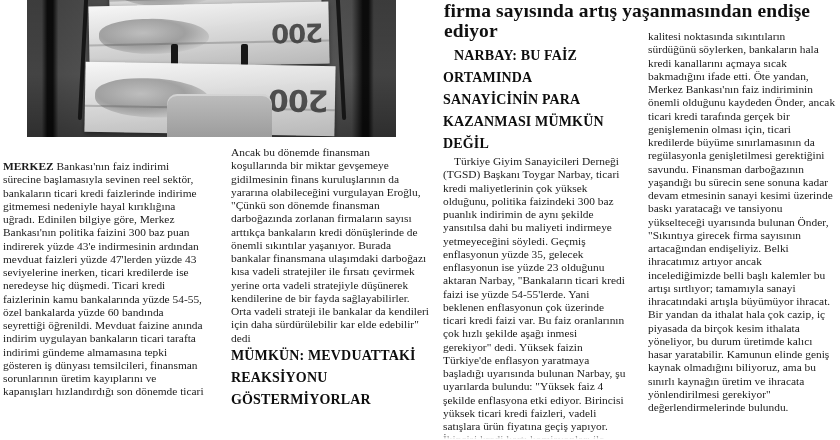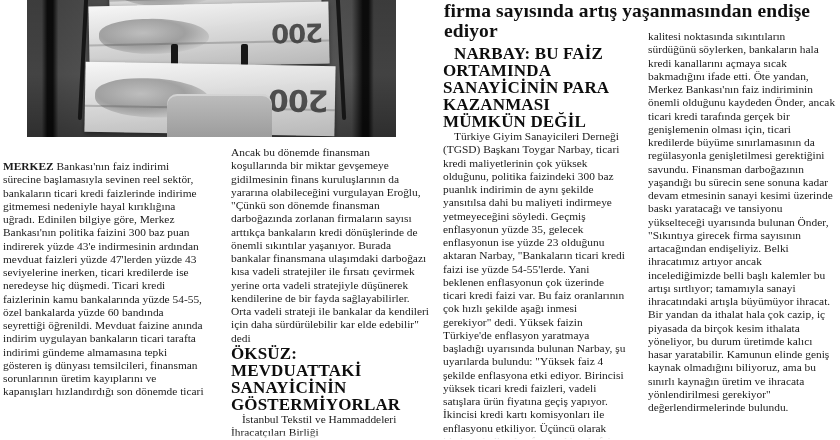--- a/index.html
+++ b/index.html
@@ -76,21 +76,21 @@
   .col{position:absolute;font-size:11.4px;line-height:13.25px;text-align:left;}
   .col p{margin:0;}
   .col1{left:3px;top:160px;width:205px;}
   .col2{left:231px;top:146px;width:198px;}
   .col3{left:443px;top:45px;width:185px;}
   .col4{left:648px;top:30px;width:188px;}
 
   .lead{font-weight:700;}
 
   .subhead{
-    font-weight:700;font-size:17px;line-height:17px;
+    font-weight:700;font-size:14px;line-height:22px;
     letter-spacing:.15px;color:#0d0d0d;
     margin:0;
   }
   .indent{text-indent:11px;}
   .fade-bottom{
     position:absolute;left:0;right:0;bottom:0;height:6px;
     background:linear-gradient(180deg,rgba(255,255,255,0),#ffffff 85%);
     pointer-events:none;
   }
 </style>
@@ -129,22 +129,21 @@
   </div>
 
   <div class="headline">halinde yılsonuna doğru sıkıntıya girecek firma sayısında artış yaşanmasından endişe ediyor</div>
 
   <div class="col col1">
     <p><span class="lead">MERKEZ</span><span> Bankası'nın faiz indirimi sürecine başlamasıyla sevinen reel sektör, bankaların ticari kredi faizlerinde indirime gitmemesi nedeniyle hayal kırıklığına uğradı. Edinilen bilgiye göre, Merkez Bankası'nın politika faizini 300 baz puan indirerek yüzde 43'e indirmesinin ardından mevduat faizleri yüzde 47'lerden yüzde 43 seviyelerine inerken, ticari kredilerde ise neredeyse hiç düşmedi. Ticari kredi faizlerinin kamu bankalarında yüzde 54-55, özel bankalarda yüzde 60 bandında seyrettiği öğrenildi. Mevduat faizine anında indirim uygulayan bankaların ticari tarafta indirimi gündeme almamasına tepki gösteren iş dünyası temsilcileri, finansman sorunlarının üretim kayıplarını ve kapanışları hızlandırdığı son dönemde ticari</span></p>
   </div>
 
   <div class="col col2">
     <p>Ancak bu dönemde finansman koşullarında bir miktar gevşemeye gidilmesinin finans kuruluşlarının da yararına olabileceğini vurgulayan Eroğlu, "Çünkü son dönemde finansman darboğazında zorlanan firmaların sayısı arttıkça bankaların kredi dönüşlerinde de önemli sıkıntılar yaşanıyor. Burada bankalar finansmana ulaşımdaki darboğazı kısa vadeli stratejiler ile fırsatı çevirmek yerine orta vadeli stratejiyle düşünerek kendilerine de bir fayda sağlayabilirler. Orta vadeli strateji ile bankalar da kendileri için daha sürdürülebilir kar elde edebilir" dedi</p>
-    <p class="subhead">ÖKSÜZ: MEVDUATTAKİ SANAYİCİNİN GÖSTERMİYORLAR</p>
-    <p class="indent">İstanbul Tekstil ve Hammaddeleri İhracatçıları Birliği</p>
+    <p class="subhead">MÜMKÜN: MEVDUATTAKİ REAKSİYONU GÖSTERMİYORLAR</p>
   </div>
 
   <div class="col col3">
     <p class="subhead indent">NARBAY: BU FAİZ ORTAMINDA SANAYİCİNİN PARA KAZANMASI MÜMKÜN DEĞİL</p>
     <p class="indent">Türkiye Giyim Sanayicileri Derneği (TGSD) Başkanı Toygar Narbay, ticari kredi maliyetlerinin çok yüksek olduğunu, politika faizindeki 300 baz puanlık indirimin de aynı şekilde yansıtılsa dahi bu maliyeti indirmeye yetmeyeceğini söyledi. Geçmiş enflasyonun yüzde 35, gelecek enflasyonun ise yüzde 23 olduğunu aktaran Narbay, "Bankaların ticari kredi faizi ise yüzde 54-55'lerde. Yani beklenen enflasyonun çok üzerinde ticari kredi faizi var. Bu faiz oranlarının çok hızlı şekilde aşağı inmesi gerekiyor" dedi. Yüksek faizin Türkiye'de enflasyon yaratmaya başladığı uyarısında bulunan Narbay, şu uyarılarda bulundu: "Yüksek faiz 4 şekilde enflasyona etki ediyor. Birincisi yüksek ticari kredi faizleri, vadeli satışlara ürün fiyatına geçiş yapıyor. İkincisi kredi kartı komisyonları ile enflasyonu etkiliyor. Üçüncü olarak ithalatta kullanılan forward kurda faiz çarpanı olduğu için ithal ürün fiyatlarının artmasına yol açıyor. Son olarak da para</p>
   </div>
 
   <div class="col col4">
     <p>kalitesi noktasında sıkıntıların sürdüğünü söylerken, bankaların hala kredi kanallarını açmaya sıcak bakmadığını ifade etti. Öte yandan, Merkez Bankası'nın faiz indiriminin önemli olduğunu kaydeden Önder, ancak ticari kredi tarafında gerçek bir genişlemenin olması için, ticari kredilerde büyüme sınırlamasının da regülasyonla genişletilmesi gerektiğini savundu. Finansman darboğazının yaşandığı bu sürecin sene sonuna kadar devam etmesinin sanayi kesimi üzerinde baskı yaratacağı ve tansiyonu yükselteceği uyarısında bulunan Önder, "Sıkıntıya girecek firma sayısının artacağından endişeliyiz. Belki ihracatımız artıyor ancak incelediğimizde belli başlı kalemler bu artışı sırtlıyor; tamamıyla sanayi ihracatındaki artışla büyümüyor ihracat. Bir yandan da ithalat hala çok cazip, iç piyasada da birçok kesim ithalata yöneliyor, bu durum üretimde kalıcı hasar yaratabilir. Kamunun elinde geniş kaynak olmadığını biliyoruz, ama bu sınırlı kaynağın üretim ve ihracata yönlendirilmesi gerekiyor" değerlendirmelerinde bulundu.</p>
   </div>

